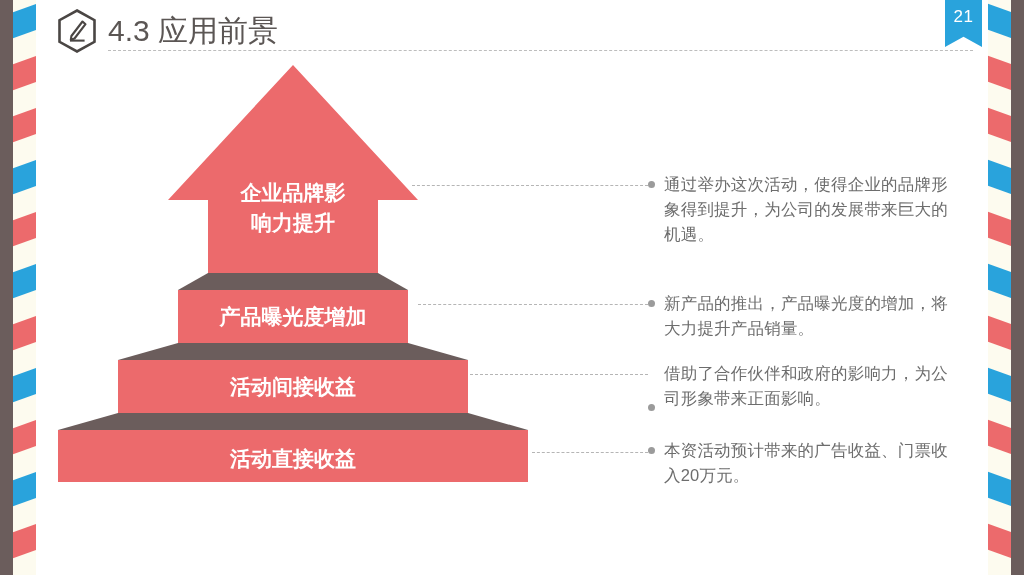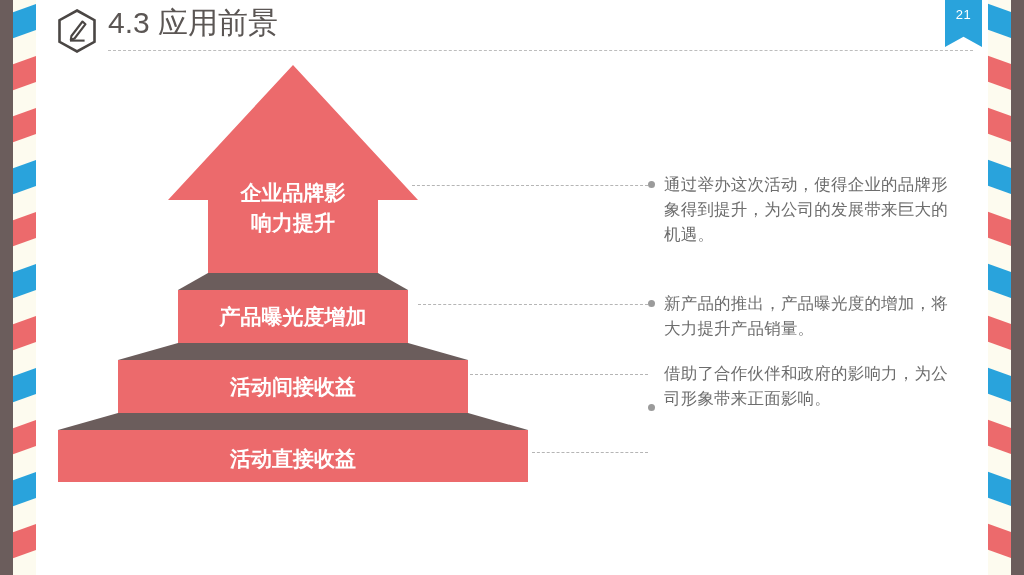--- a/index.html
+++ b/index.html
@@ -57,30 +57,30 @@
     width:37px; height:47px;
     background:#29A3DC;
     clip-path:polygon(0 0,100% 0,100% 100%,50% 78%,0 100%);
     display:flex;
     align-items:flex-start;
     justify-content:center;
     padding-top:7px;
   }
   .page-ribbon span {
     color:#ffffff;
-    font-size:13px;
+    font-size:17px;
     letter-spacing:.5px;
   }
 
   
   .title-bar {
     position:absolute;
     left:55px; top:8px;
     display:flex;
-    align-items:flex-start;
+    align-items:center;
     gap:9px;
   }
   .hex-icon { width:44px; height:46px; display:block; }
   .title-text {
     font-size:30px;
     color:#5B5654;
     font-weight:400;
     line-height:1;
     white-space:nowrap;
   }
@@ -252,14 +252,18 @@
   <div class="note note-1">
     <div class="note-dot"></div>
     <div class="note-text">通过举办这次活动，使得企业的品牌形象得到提升，为公司的发展带来巨大的机遇。</div>
   </div>
 
   <div class="note note-3">
     <div class="note-dot"></div>
     <div class="note-text">借助了合作伙伴和政府的影响力，为公司形象带来正面影响。</div>
   </div>
 
+  <div class="note note-4">
+    <div class="note-dot"></div>
+    <div class="note-text">本资活动预计带来的广告收益、门票收入20万元。</div>
+  </div>
 
 </div>
 
 </body></html>

